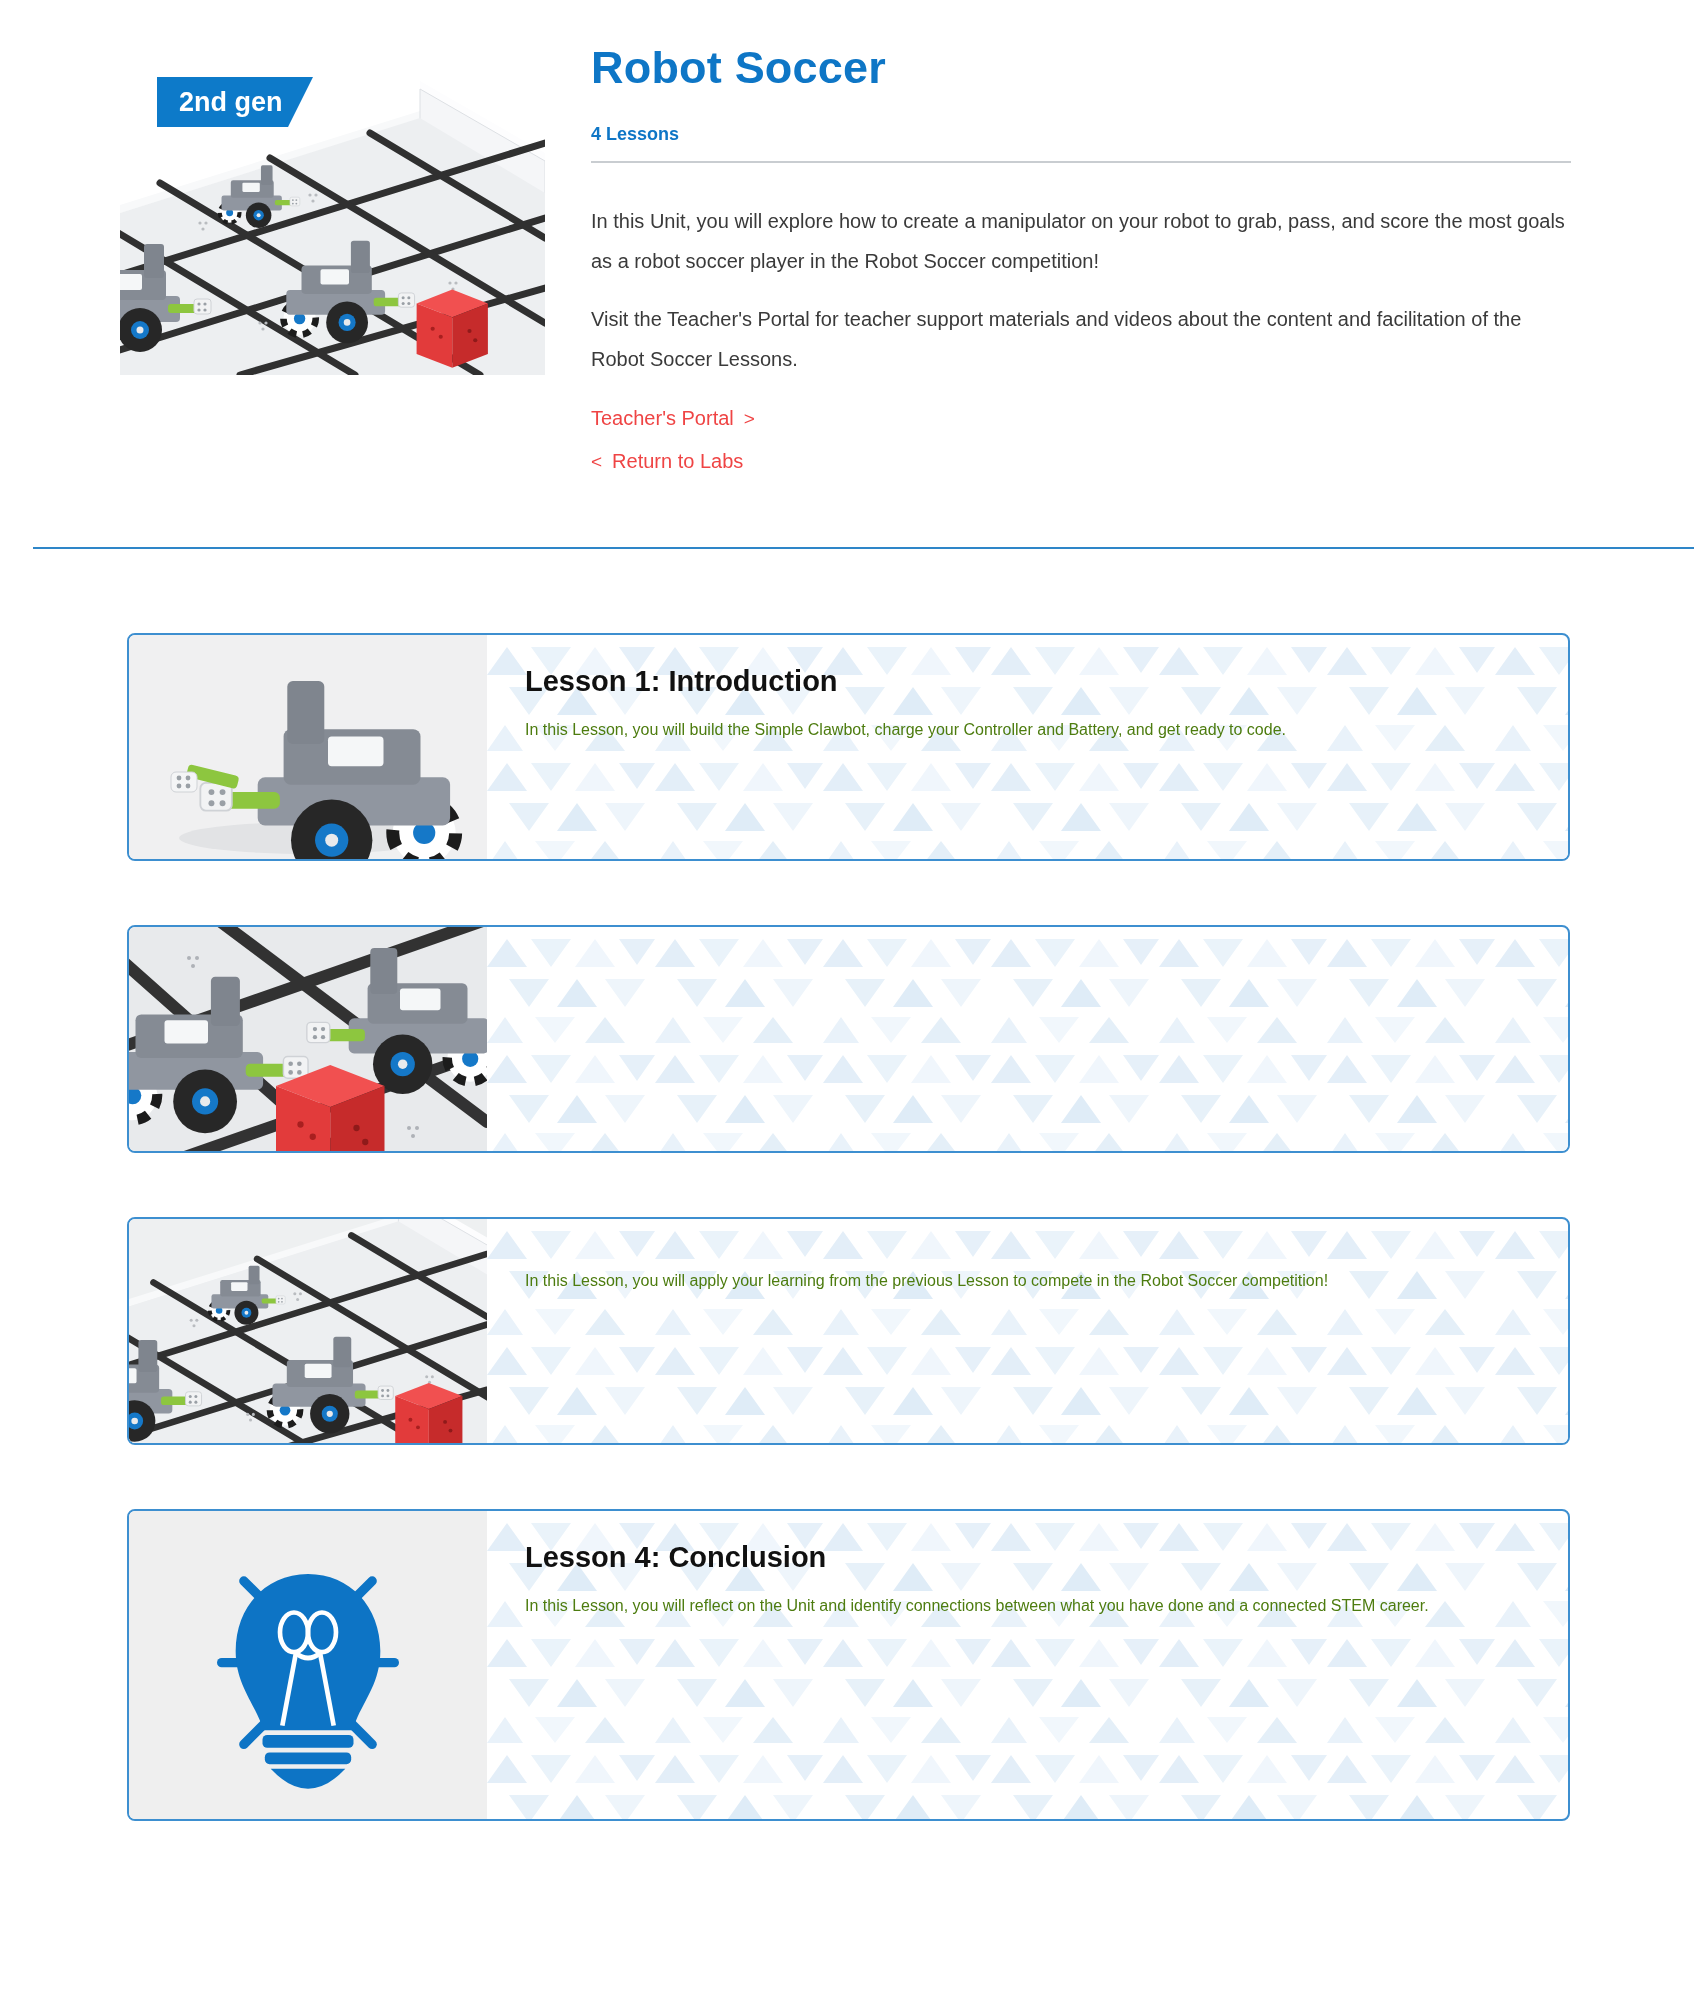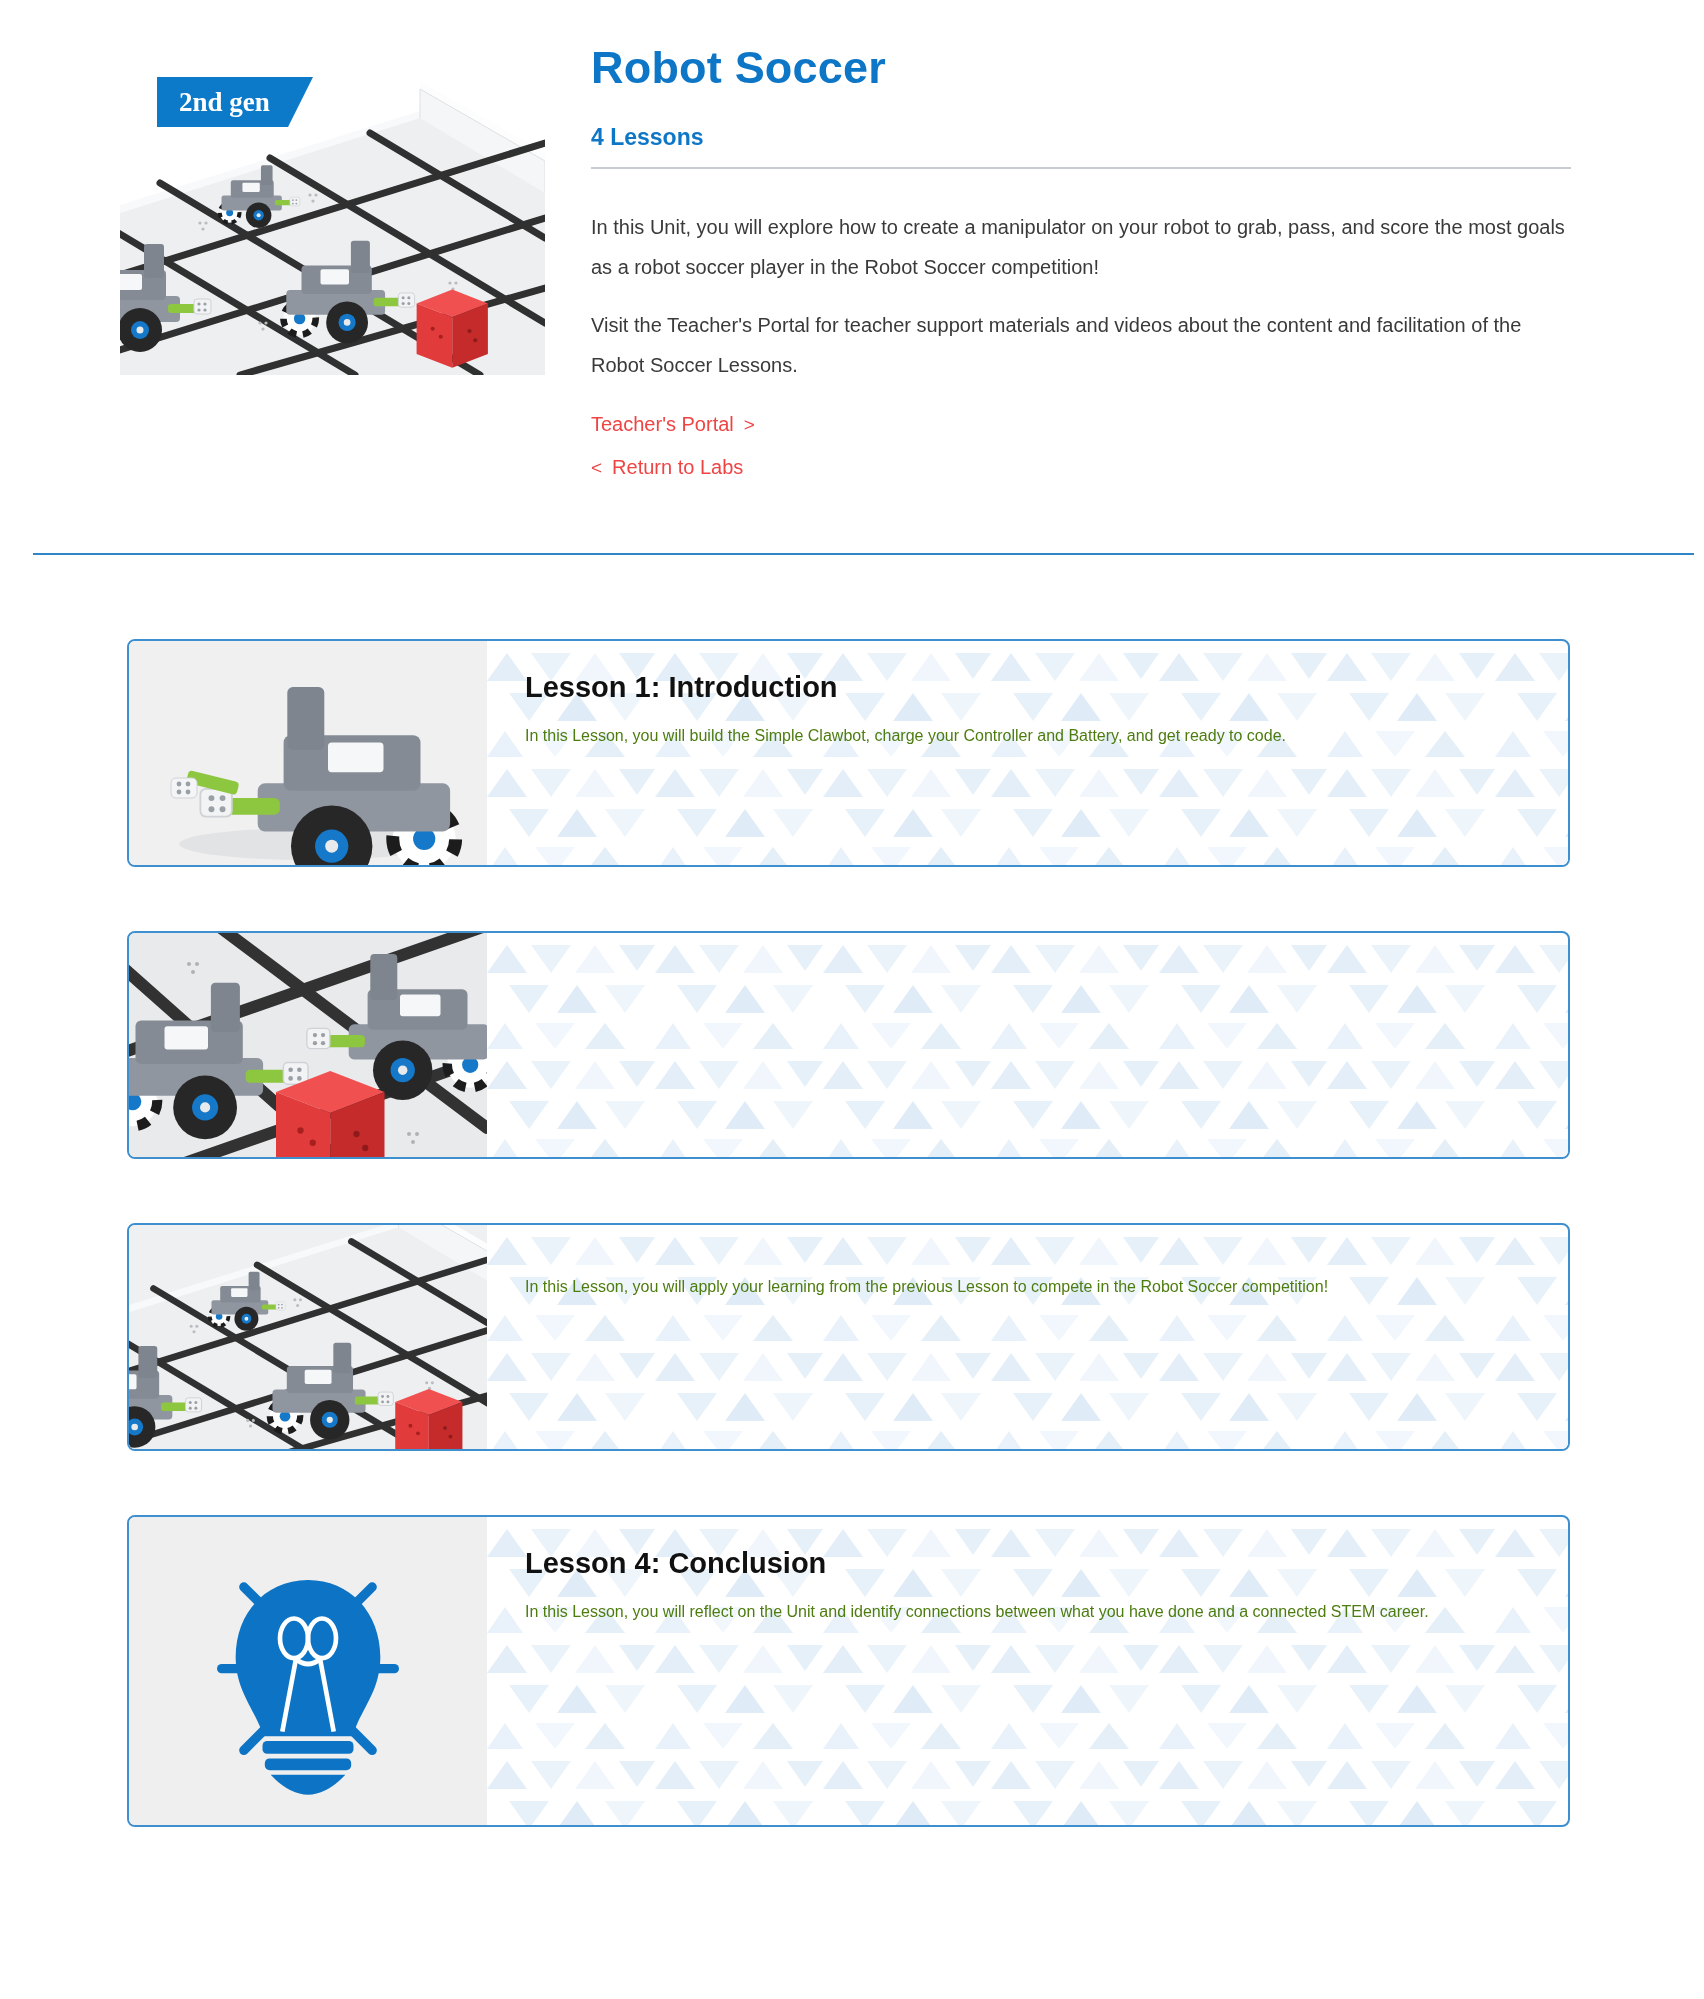--- a/index.html
+++ b/index.html
@@ -3,31 +3,31 @@
 <meta charset="utf-8">
 <style>
   html,body{margin:0;padding:0;}
   body{
     width:1704px;height:1999px;overflow:hidden;background:#ffffff;
     font-family:"Liberation Sans","DejaVu Sans",sans-serif;color:#333;
     position:relative;
   }
   
   .unit-header{display:flex;padding:40px 112px 0 120px;}
-  .hero{width:425px;flex:none;position:relative;margin-top:33px;font-family:Liberation Serif, serif;}
+  .hero{width:425px;flex:none;position:relative;margin-top:33px;}
   .hero .scene{width:425px;height:302px;display:block;}
   .gen-badge{
     position:absolute;top:4px;left:37px;background:#0d7ac9;color:#fff;
     font-weight:bold;font-size:27px;line-height:50px;height:50px;width:156px;
     padding-left:22px;box-sizing:border-box;
     clip-path:polygon(0 0,100% 0,84% 100%,0 100%);
   }
   .unit-info{margin-left:46px;width:980px;padding-top:2px;}
   .unit-title{font-size:45px;font-weight:bold;color:#0e76c6;margin:0;letter-spacing:.2px;}
-  .lesson-count{margin-top:30px;font-size:23px;font-weight:bold;color:#0e76c6;}
+  .lesson-count{margin-top:30px;font-size:18px;font-weight:bold;color:#0e76c6;}
   .info-rule{border:none;border-top:2px solid #c9cdd1;margin:16px 0 0 0;}
   .unit-info p{font-size:20px;line-height:40px;margin:0;color:#3a3a3a;}
   .unit-info p.p1{margin-top:38px;}
   .unit-info p.p2{margin-top:18px;}
   .portal-link,.labs-link{
     display:inline-block;margin-top:28px;font-size:20px;color:#ef4444;
     text-decoration:none;cursor:pointer;
   }
   .labs-link{display:block;margin-top:20px;}
   .link-arrow{display:inline-block;margin:0 10px;font-size:19px;}

